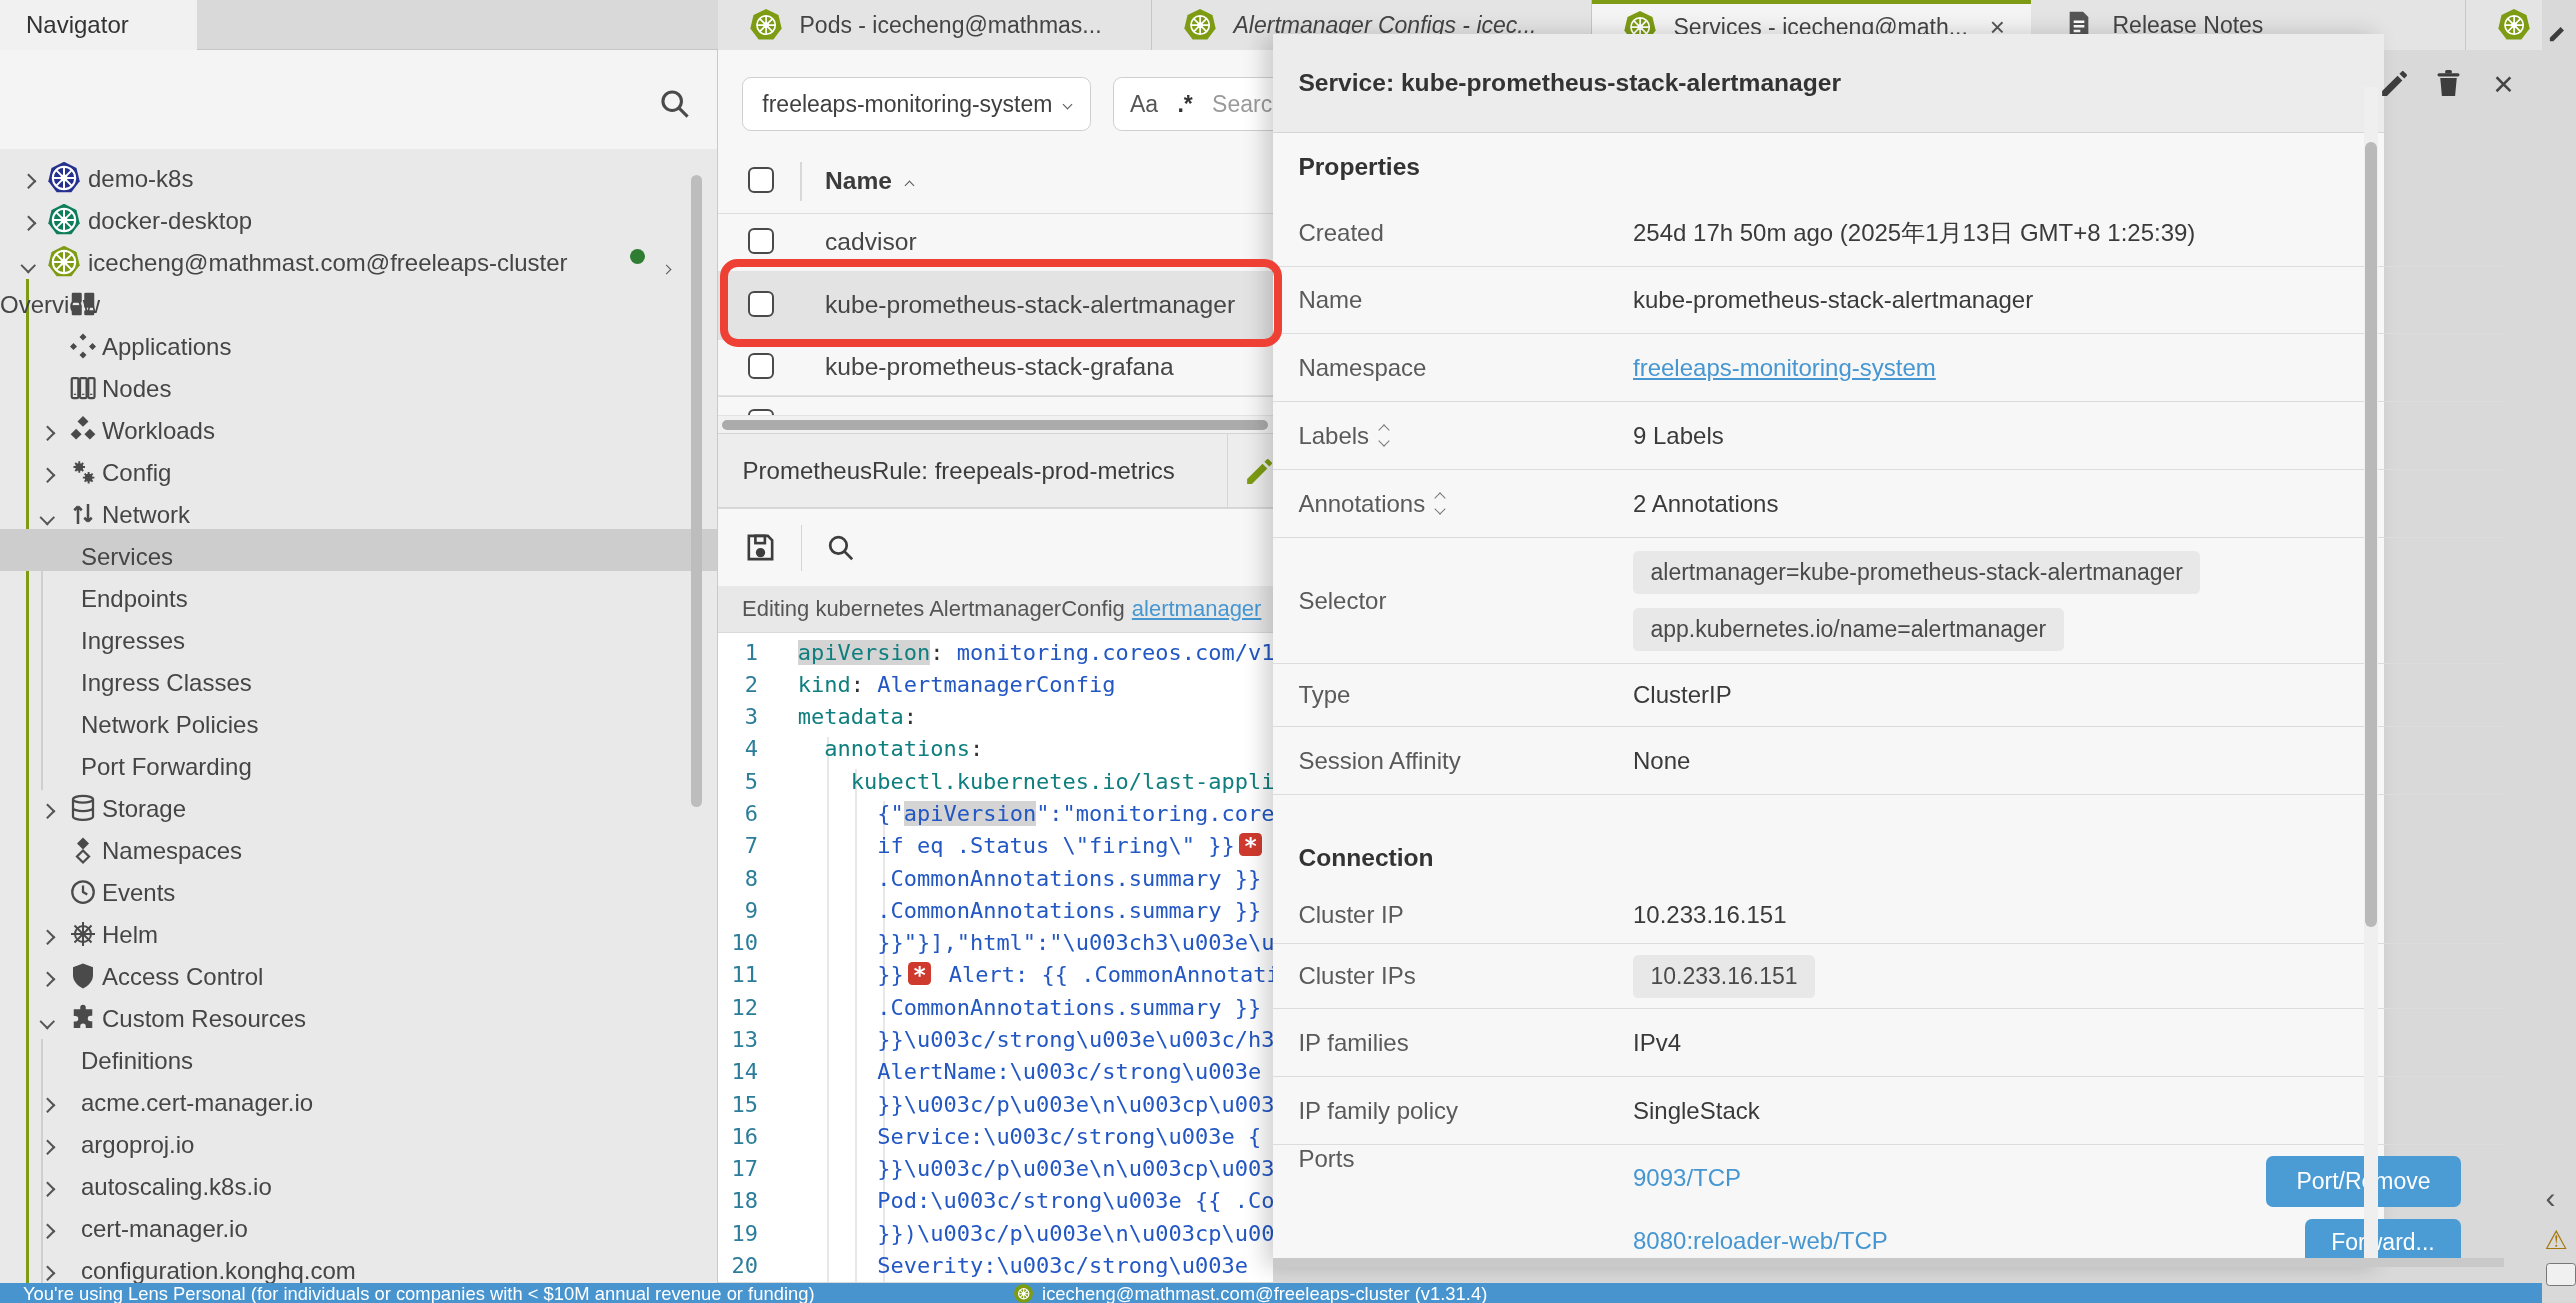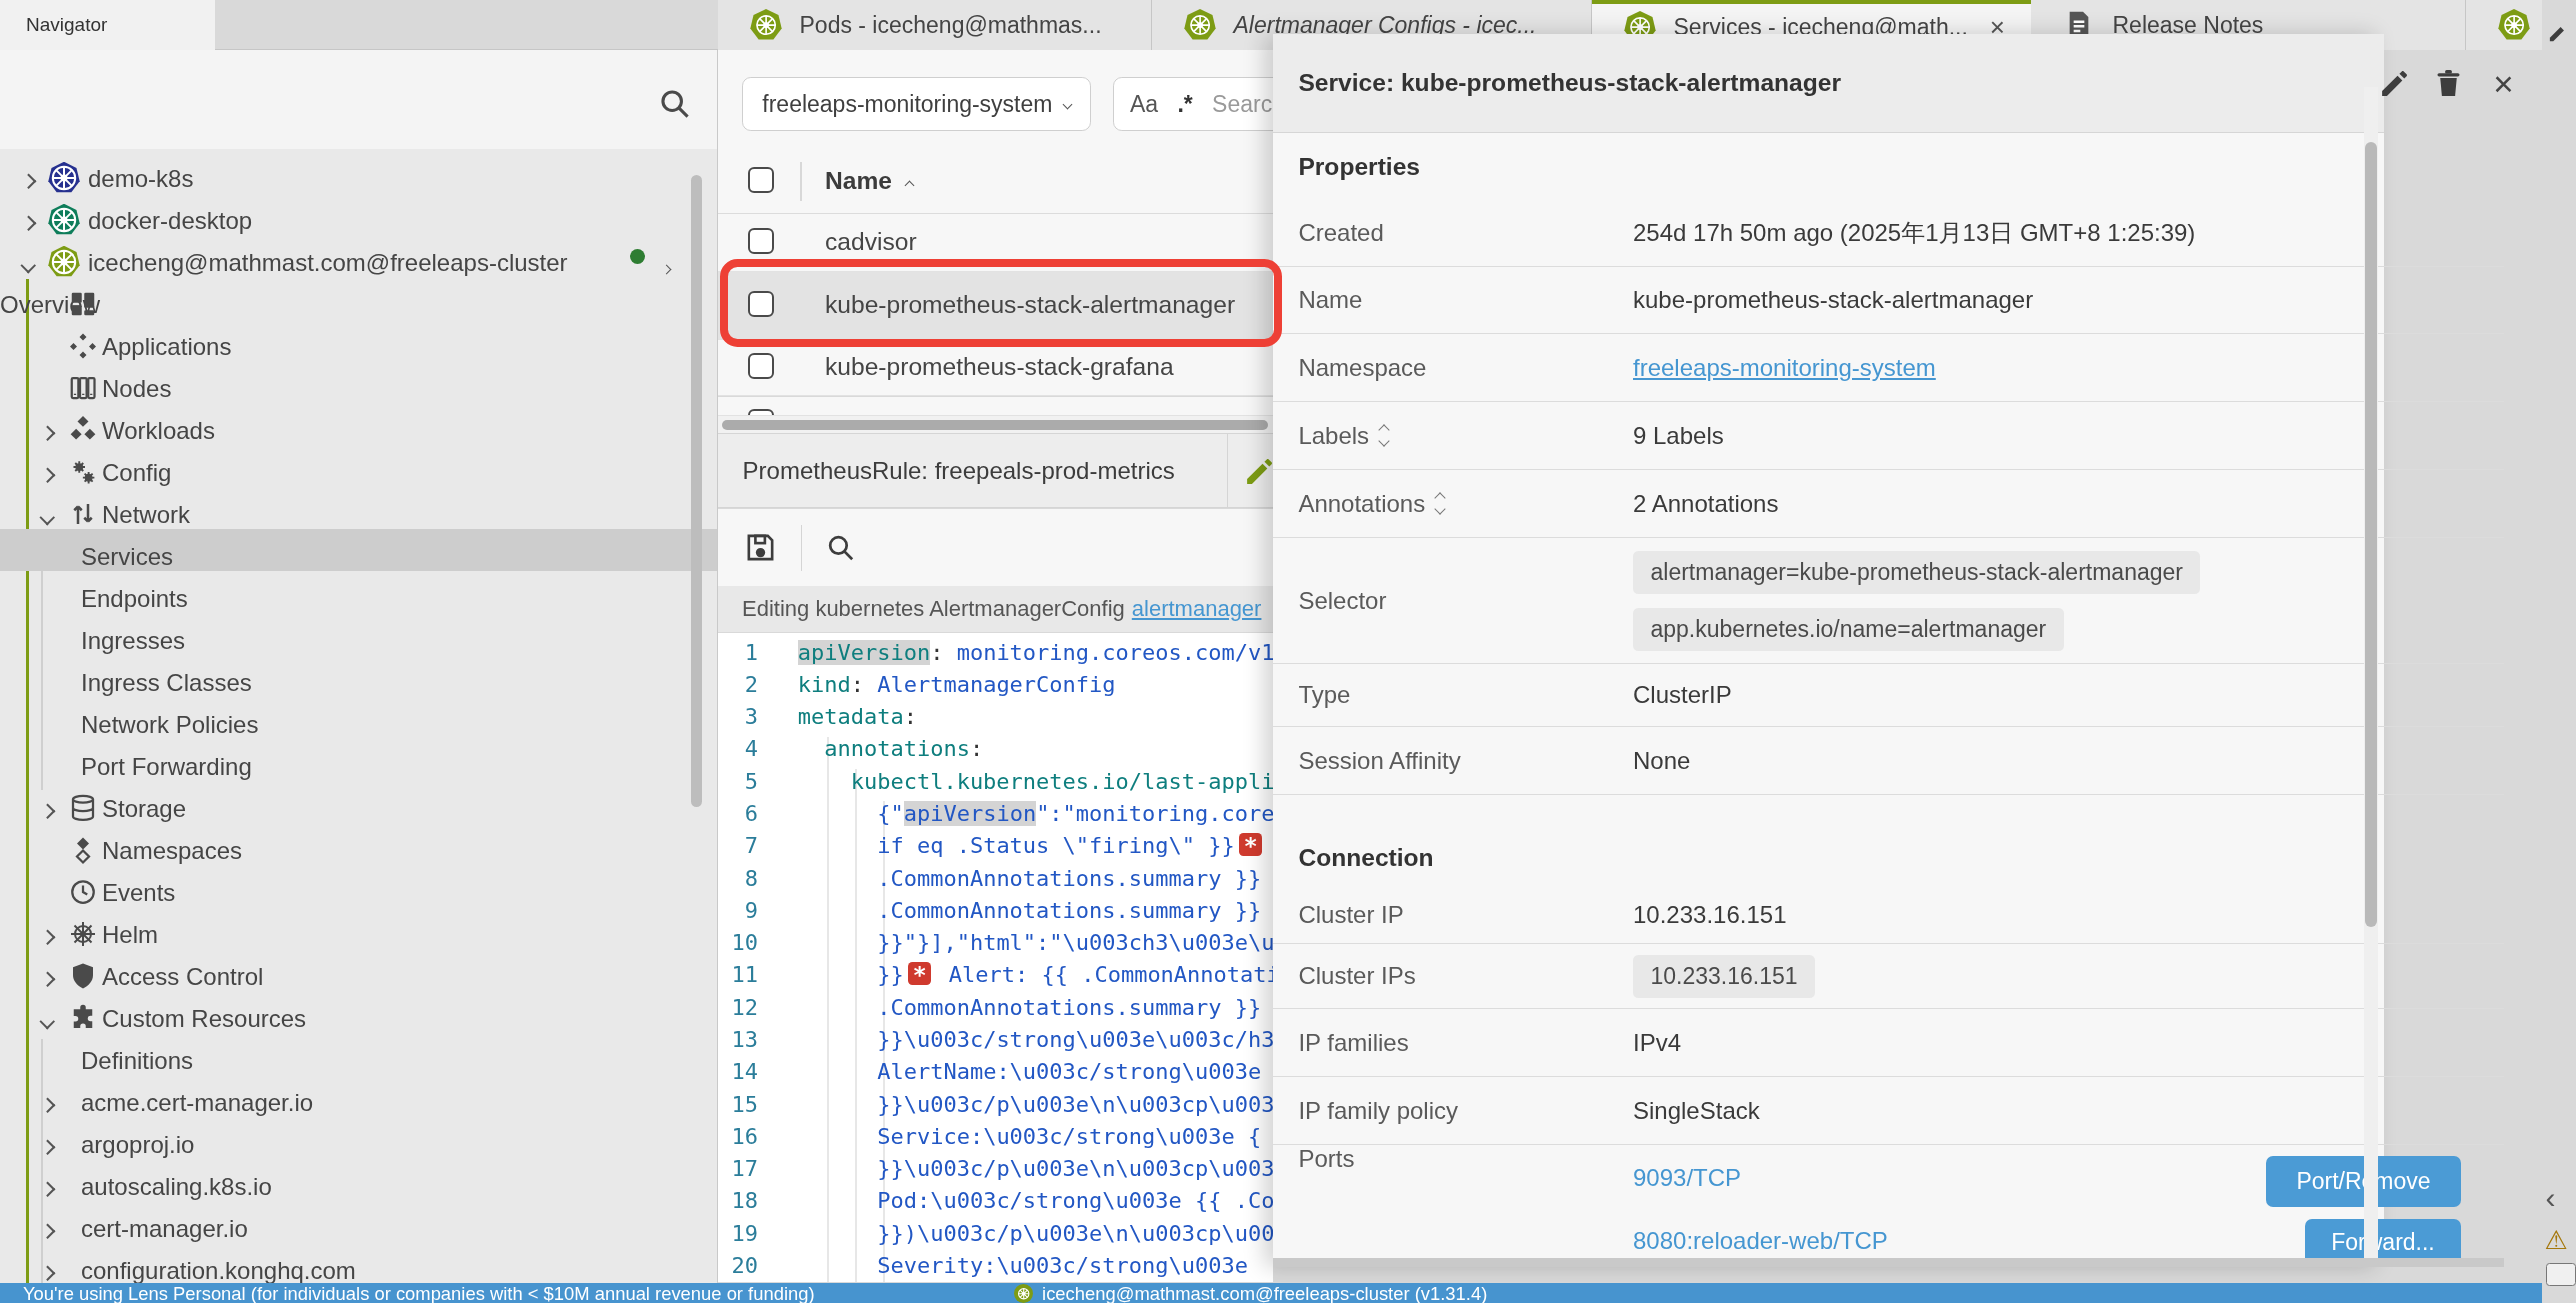--- a/index.html
+++ b/index.html
@@ -1,20 +1,20 @@
 <!DOCTYPE html>
 <html style="font-size:14px"><head>
 <meta charset="utf-8">
 <style>
   *{box-sizing:border-box;margin:0;padding:0}
   html,body{width:2576px;height:1304px;background:#d9d9d9;font-family:"Liberation Sans",sans-serif;overflow:hidden}
   #app{position:relative;width:2576px;height:1304px;overflow:hidden}
   
   .tabbar{position:absolute;left:0;top:0;width:2576px;height:50px;background:#d9d9d9;border-bottom:0.9px solid #c6c6c6;z-index:5}
-  .nav-tab{position:absolute;left:0;top:0;width:215px;height:50px;background:#f1f1f1;display:flex;align-items:center;padding-left:26px;font-size:19px;color:#333}
+  .nav-tab{position:absolute;left:0;top:0;width:197px;height:50px;background:#f1f1f1;display:flex;align-items:center;padding-left:26px;font-size:24px;color:#333}
   .tab{position:absolute;top:0;height:50px;background:#e4e4e4;border-right:0.9px solid #c6c6c6;display:flex;align-items:center;font-size:23px;color:#444;overflow:hidden}
   .tab .k8icon,.tab .docicon{margin-left:32px}
   .tab .tlabel{margin-left:17.5px;white-space:nowrap}
   .tab.italic .tlabel{font-style:italic}
   .tab.active{background:#f4f4f4;border-top:4.4px solid #7d9c14}
   .tab .tclose{position:absolute;right:26px;font-size:26px;color:#555}
   
   .k8icon{display:inline-flex;width:32px;height:32px;align-items:center;justify-content:center;clip-path:polygon(50% 0%,89% 19%,99% 61%,73% 95%,27% 95%,1% 61%,11% 19%);flex:none}
   .k8icon svg{width:82%;height:82%}
   .docicon{display:inline-flex;width:32px;height:32px;flex:none}

